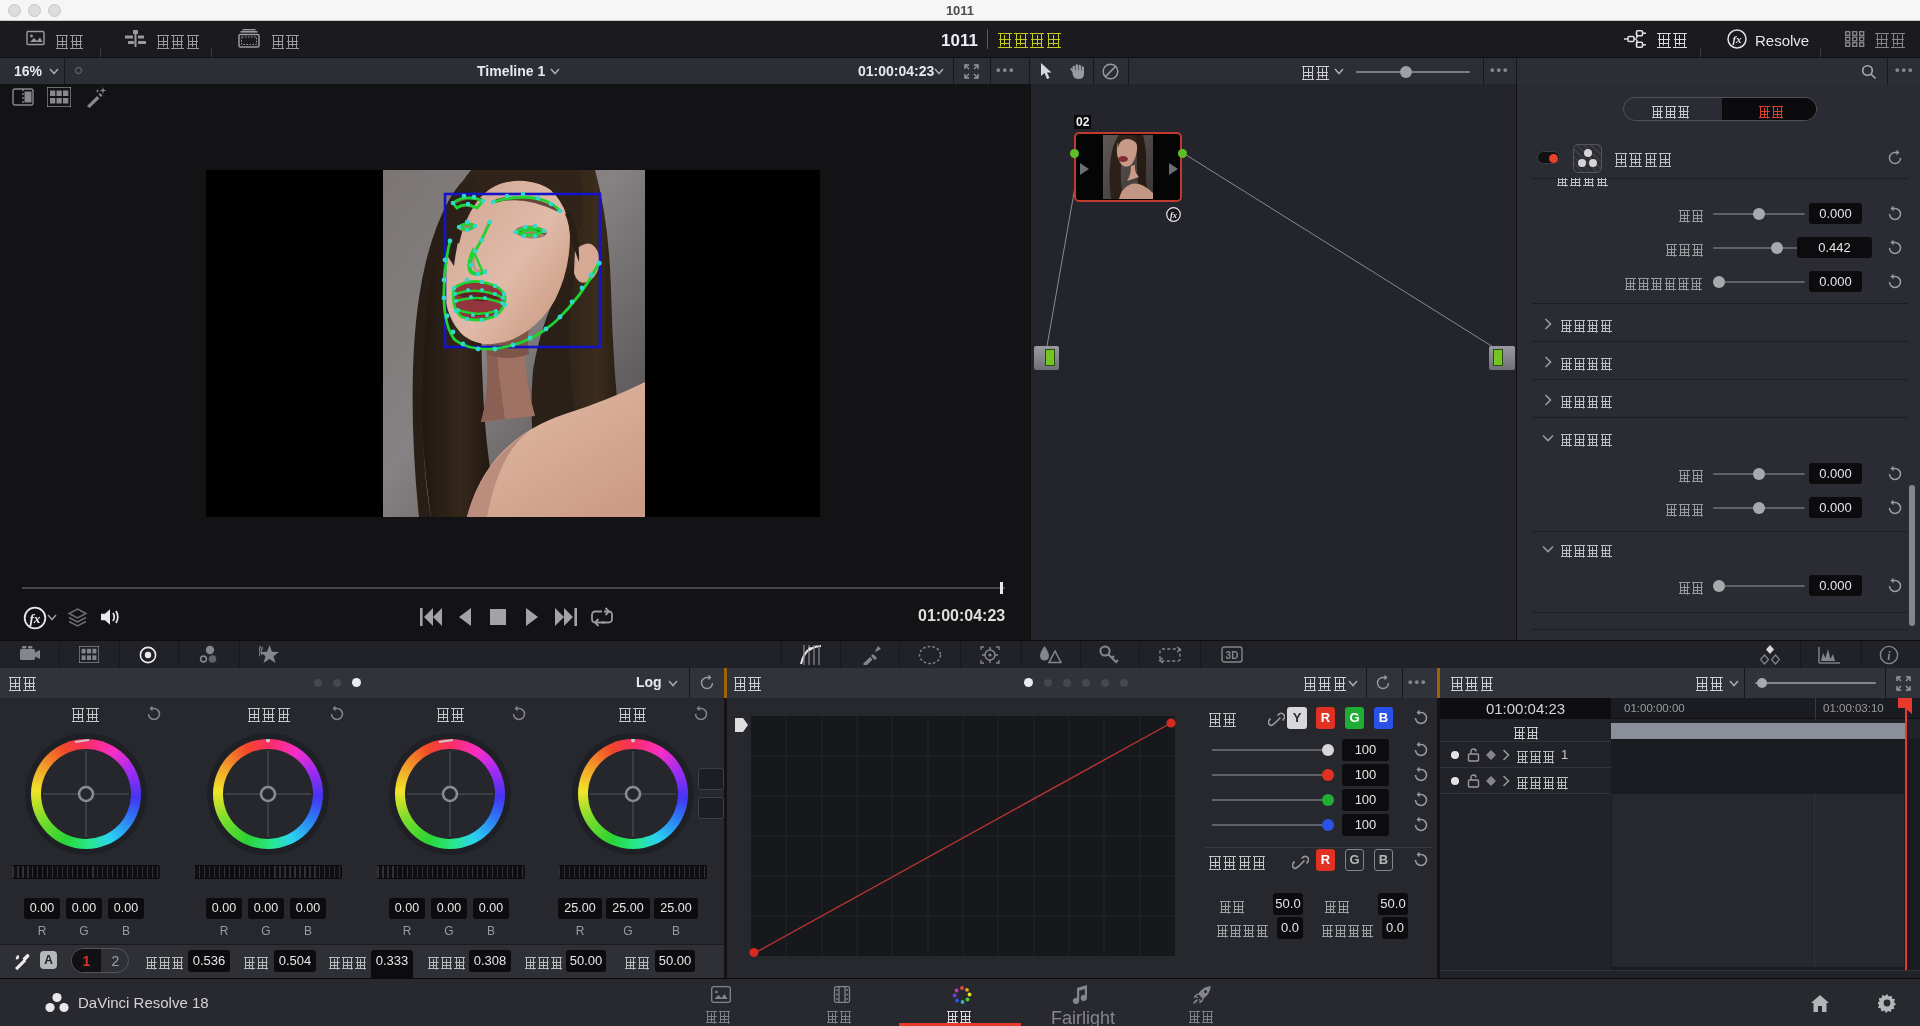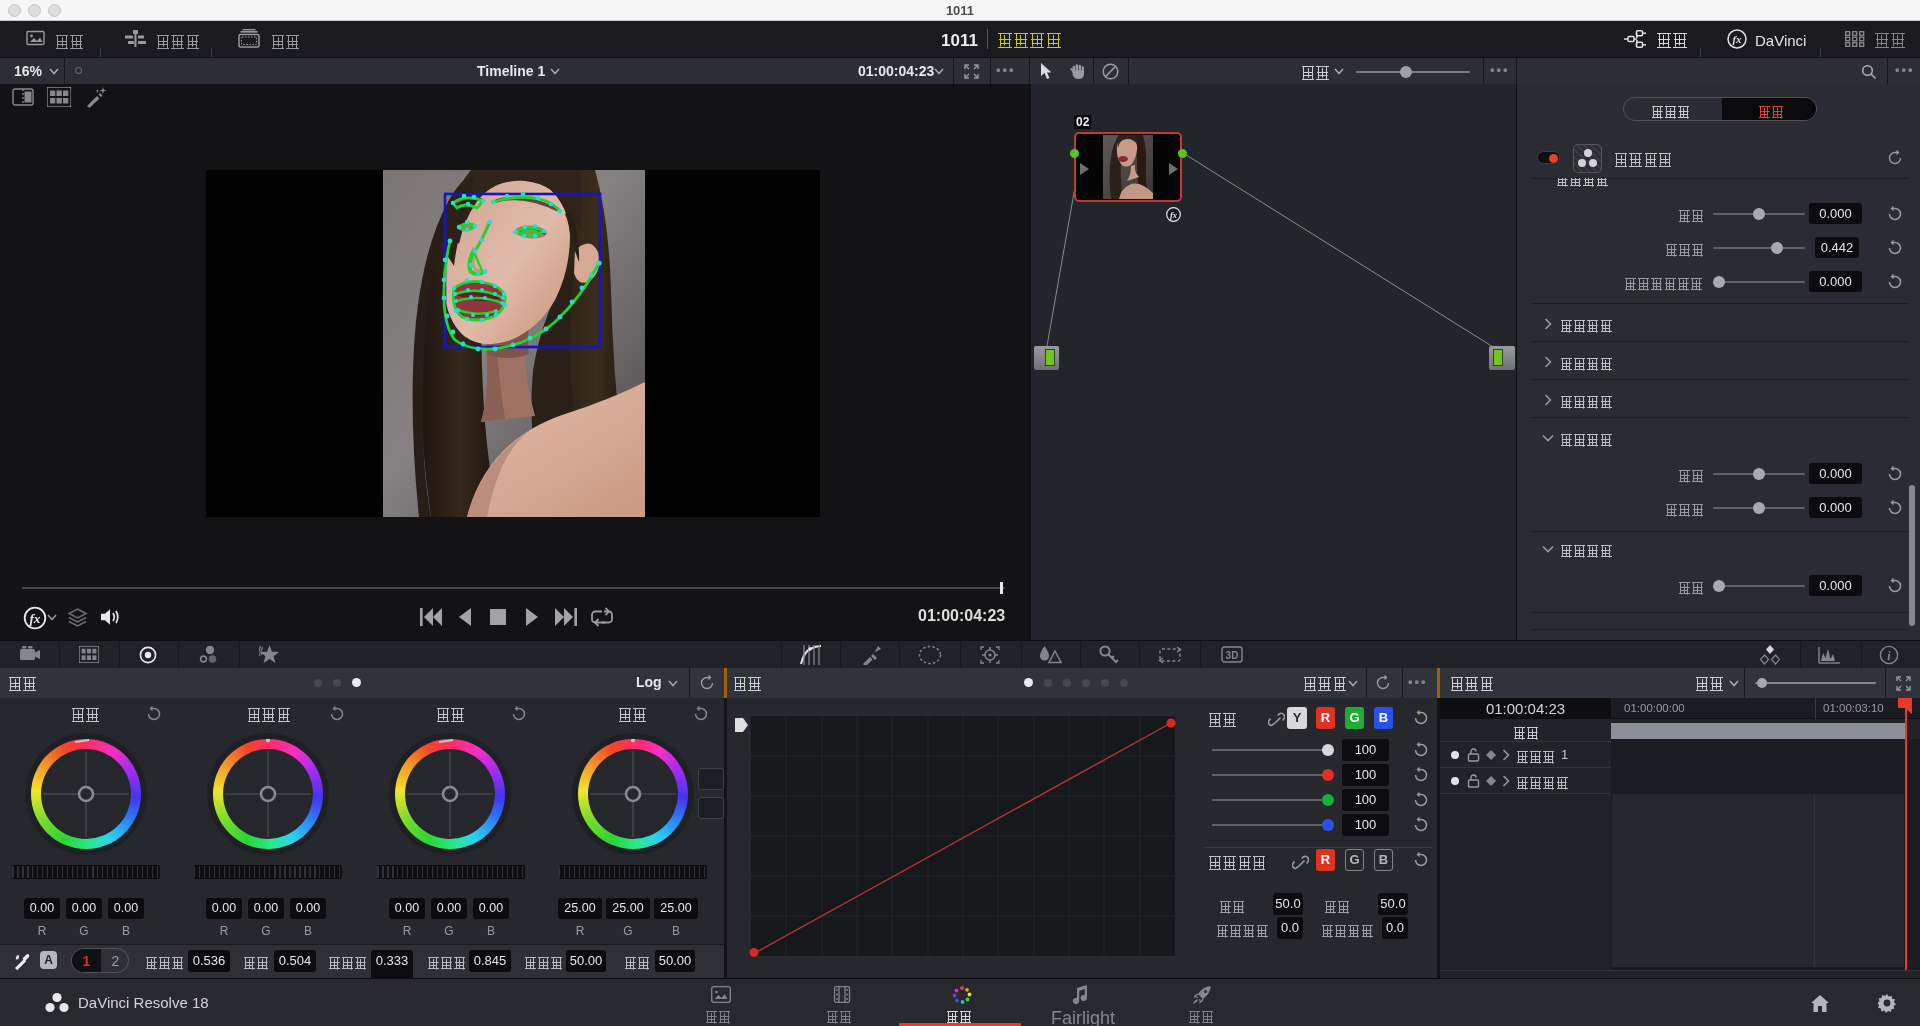--- a/index.html
+++ b/index.html
@@ -72,21 +72,21 @@
       <line x1="13" y1="10" x2="12.5" y2="14.8"></line>
     <line x1="18.5" y1="3.2" x2="22" y2="3.2"></line>
       <line x1="18.5" y1="14.8" x2="22" y2="14.8"></line>
   </svg>
   <span class="abs" style="left:1656px;top:11px;color:#e4e4e8"><i class="z s15"></i><i class="z s15"></i></span>
   <div class="sep" style="left:1700px;top:27px;height:25px"></div>
   <svg class="abs" style="left:1727px;top:8px" width="20" height="20" viewBox="0 0 20 20">
     <circle cx="10" cy="10" r="9" fill="none" stroke="#e2e2e6" stroke-width="1.5"></circle>
     <text x="10" y="14" font-size="11" font-style="italic" font-weight="bold" fill="#e2e2e6" text-anchor="middle" font-family="Liberation Serif,serif">fx</text>
   </svg>
-  <div class="abs" style="left:1755px;top:11px;color:#e4e4e8;font-size:15px">DaVinci</div>
+  <div class="abs" style="left:1755px;top:11px;color:#e4e4e8;font-size:15px">Resolve</div>
   <div class="sep" style="left:1820px;top:27px;height:25px"></div>
   <svg class="abs" style="left:1845px;top:10px" width="20" height="16" viewBox="0 0 20 16" fill="none" stroke="#8b8c90" stroke-width="1.3">
     <rect x="0.7" y="0.7" width="4" height="3.6"></rect>
       <rect x="7.7" y="0.7" width="4" height="3.6"></rect>
       <rect x="14.7" y="0.7" width="4" height="3.6"></rect>
     <rect x="0.7" y="6.2" width="4" height="3.6"></rect>
       <rect x="7.7" y="6.2" width="4" height="3.6"></rect>
       <rect x="14.7" y="6.2" width="4" height="3.6"></rect>
     <rect x="0.7" y="11.7" width="4" height="3.6"></rect>
       <rect x="7.7" y="11.7" width="4" height="3.6"></rect>
@@ -450,21 +450,21 @@
     <div class="abs" style="left:181px;top:35px;width:92px;height:2px;background:#606166;border-radius:1px"></div>
     <div class="abs" style="left:221px;top:30px;width:12px;height:12px;border-radius:50%;background:#a8a9ad"></div>
     <div class="vbox" style="left:277px;top:25px;width:53px;height:21px;line-height:21px">0.000</div>
     <svg class="reset" style="left:355px;top:28px" viewBox="0 0 16 16" fill="none" stroke="#9a9b9f" stroke-width="1.5">
         <path d="M2.5 8 A5.5 5.5 0 1 0 8 2.5 L5 2.5"></path>
         <path d="M6.5 0.5 L4.5 2.5 L6.5 4.5" stroke-width="1.3"></path>
       </svg>
     <span class="abs" style="left:133px;top:63px;color:#a0a1a5"><i class="z"></i><i class="z"></i><i class="z"></i></span>
     <div class="abs" style="left:181px;top:69px;width:92px;height:2px;background:#606166;border-radius:1px"></div>
     <div class="abs" style="left:239px;top:64px;width:12px;height:12px;border-radius:50%;background:#a8a9ad"></div>
-    <div class="vbox" style="left:283px;top:59px;width:44px;height:21px;line-height:21px">0.442</div>
+    <div class="vbox" style="left:265px;top:59px;width:75px;height:21px;line-height:21px">0.442</div>
     <svg class="reset" style="left:355px;top:62px" viewBox="0 0 16 16" fill="none" stroke="#9a9b9f" stroke-width="1.5">
         <path d="M2.5 8 A5.5 5.5 0 1 0 8 2.5 L5 2.5"></path>
         <path d="M6.5 0.5 L4.5 2.5 L6.5 4.5" stroke-width="1.3"></path>
       </svg>
     <span class="abs" style="left:92px;top:97px;color:#a0a1a5"><i class="z"></i><i class="z"></i><i class="z"></i><i class="z"></i><i class="z"></i><i class="z"></i></span>
     <div class="abs" style="left:181px;top:103px;width:92px;height:2px;background:#606166;border-radius:1px"></div>
     <div class="abs" style="left:181px;top:98px;width:12px;height:12px;border-radius:50%;background:#a8a9ad"></div>
     <div class="vbox" style="left:277px;top:93px;width:53px;height:21px;line-height:21px">0.000</div>
     <svg class="reset" style="left:355px;top:96px" viewBox="0 0 16 16" fill="none" stroke="#9a9b9f" stroke-width="1.5">
         <path d="M2.5 8 A5.5 5.5 0 1 0 8 2.5 L5 2.5"></path>
@@ -791,21 +791,21 @@
       <div class="abs" style="left:0;top:0;width:29px;height:25px;background:#111114;color:#d83028;font-size:14px;font-weight:bold;text-align:center;line-height:24px">1</div>
       <div class="abs" style="left:29px;top:0;width:29px;height:25px;color:#9da3a7;font-size:14px;text-align:center;line-height:24px">2</div>
     </div>
     <span class="abs" style="left:145px;top:9px;color:#c2c3c7"><i class="z"></i><i class="z"></i><i class="z"></i></span>
     <div class="vbox" style="left:188px;top:5px;width:42px;height:22px;line-height:22px">0.536</div>
     <span class="abs" style="left:243px;top:9px;color:#c2c3c7"><i class="z"></i><i class="z"></i></span>
     <div class="vbox" style="left:274px;top:5px;width:42px;height:22px;line-height:22px">0.504</div>
     <span class="abs" style="left:328px;top:9px;color:#c2c3c7"><i class="z"></i><i class="z"></i><i class="z"></i></span>
     <div class="vbox" style="left:371px;top:5px;width:42px;height:30px;line-height:22px">0.333</div>
     <span class="abs" style="left:427px;top:9px;color:#c2c3c7"><i class="z"></i><i class="z"></i><i class="z"></i></span>
-    <div class="vbox" style="left:469px;top:5px;width:42px;height:22px;line-height:22px">0.845</div>
+    <div class="vbox" style="left:469px;top:5px;width:42px;height:22px;line-height:22px">0.308</div>
     <span class="abs" style="left:524px;top:9px;color:#c2c3c7"><i class="z"></i><i class="z"></i><i class="z"></i></span>
     <div class="vbox" style="left:566px;top:5px;width:40px;height:22px;line-height:22px">50.00</div>
     <span class="abs" style="left:624px;top:9px;color:#c2c3c7"><i class="z"></i><i class="z"></i></span>
     <div class="vbox" style="left:655px;top:5px;width:40px;height:22px;line-height:22px">50.00</div>
   </div>
 </div>
 
 <div class="abs" id="curves" style="left:727px;top:698px;width:710px;height:280px;background:#27282e">
 
   <svg class="abs" style="left:24px;top:18px;overflow:visible" width="424" height="240" viewBox="0 0 424 240">

